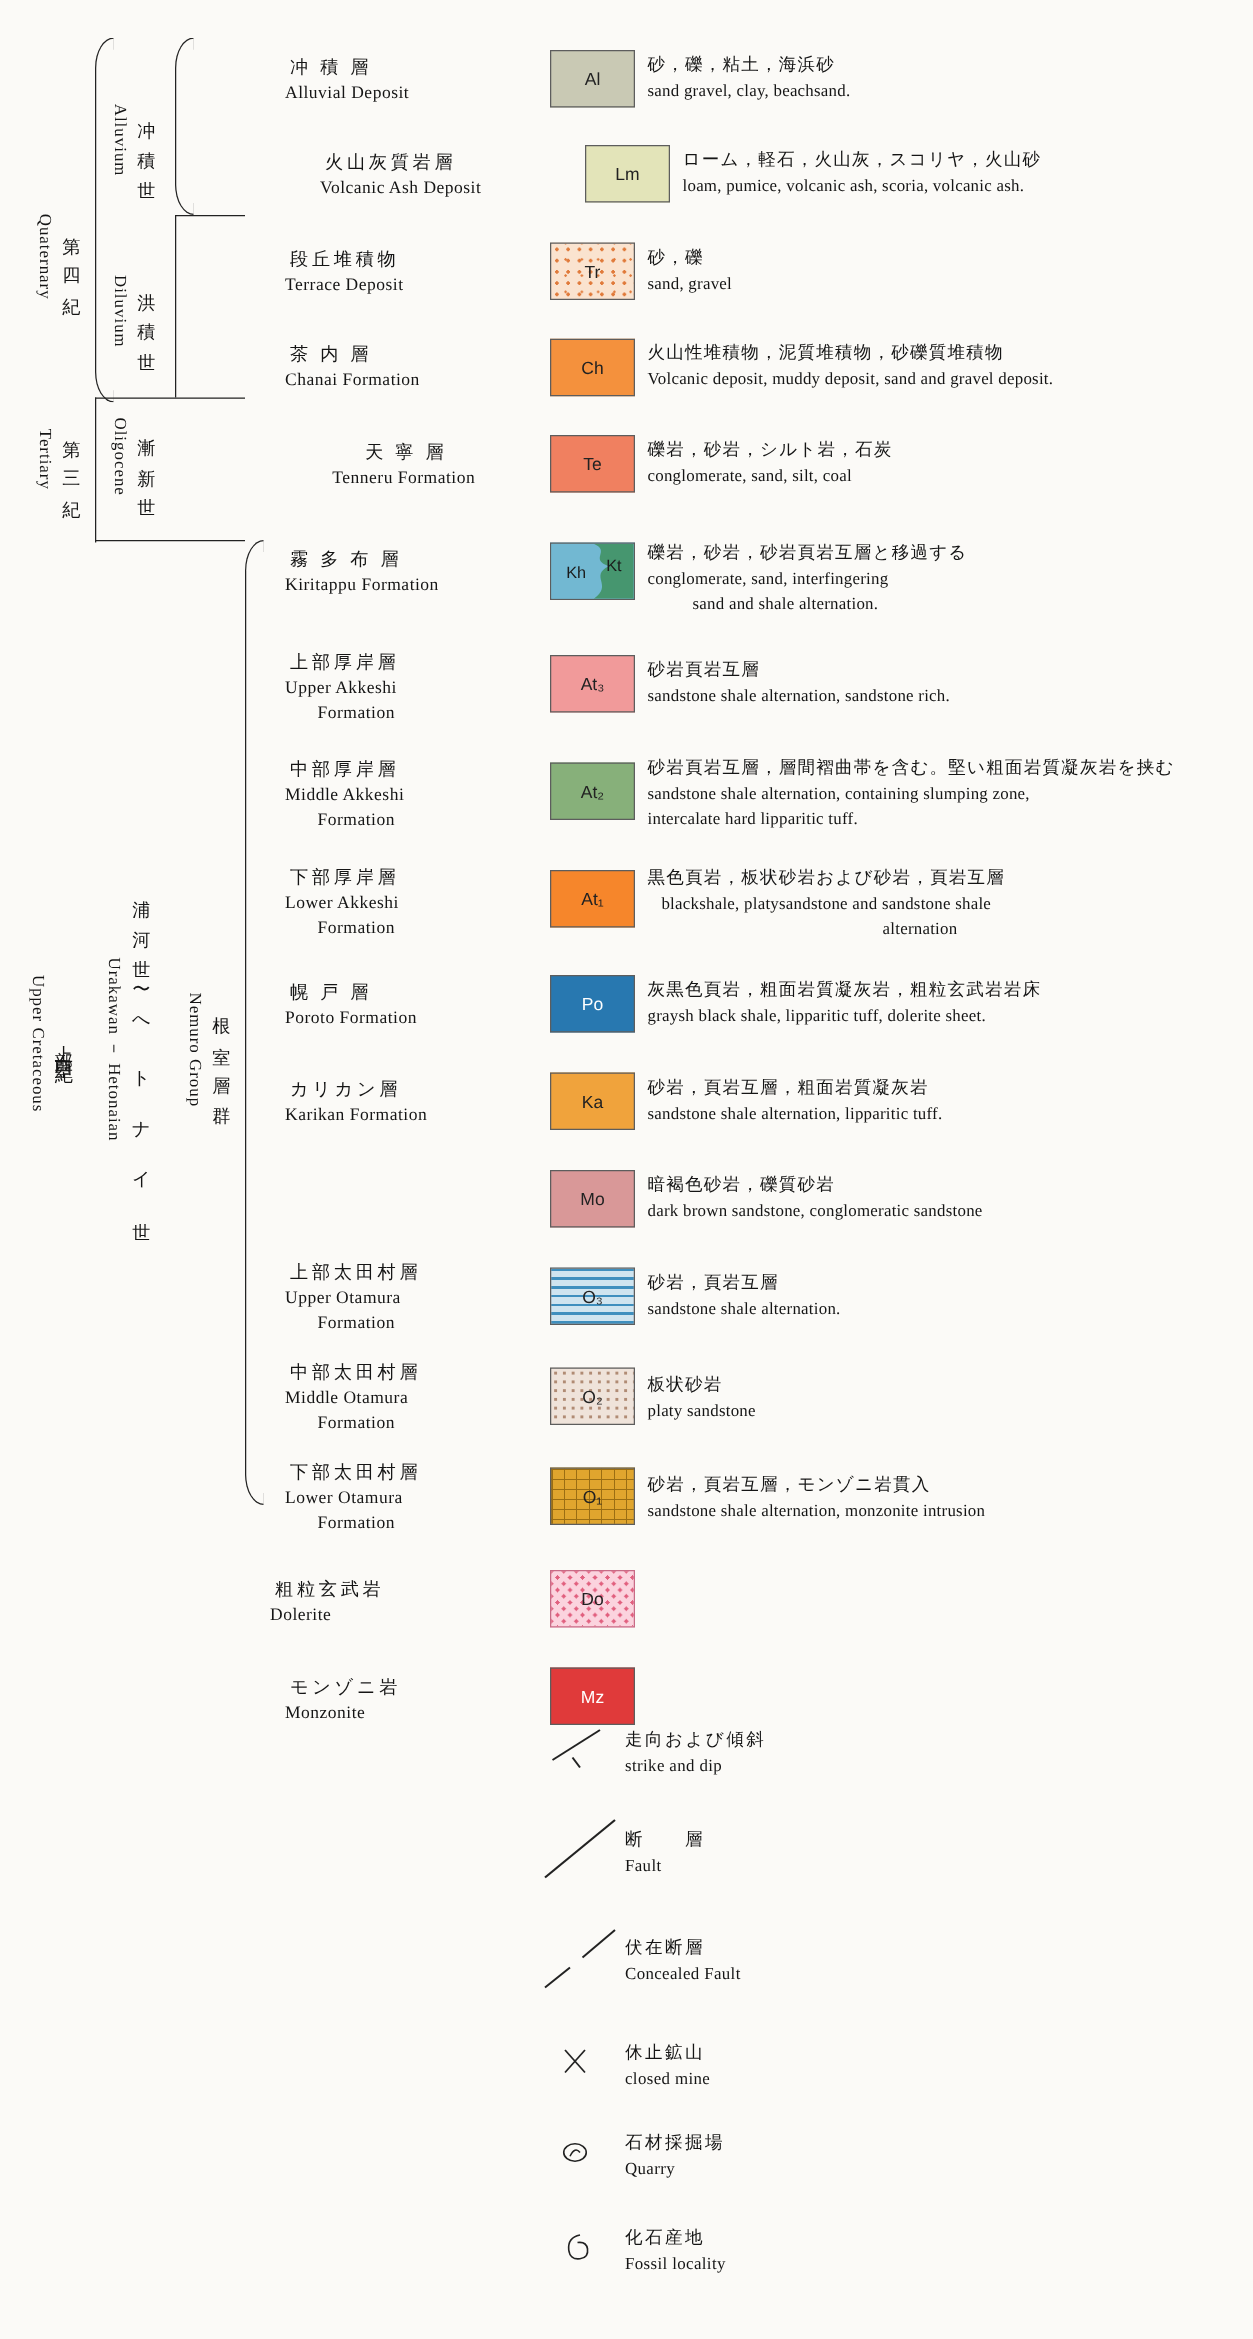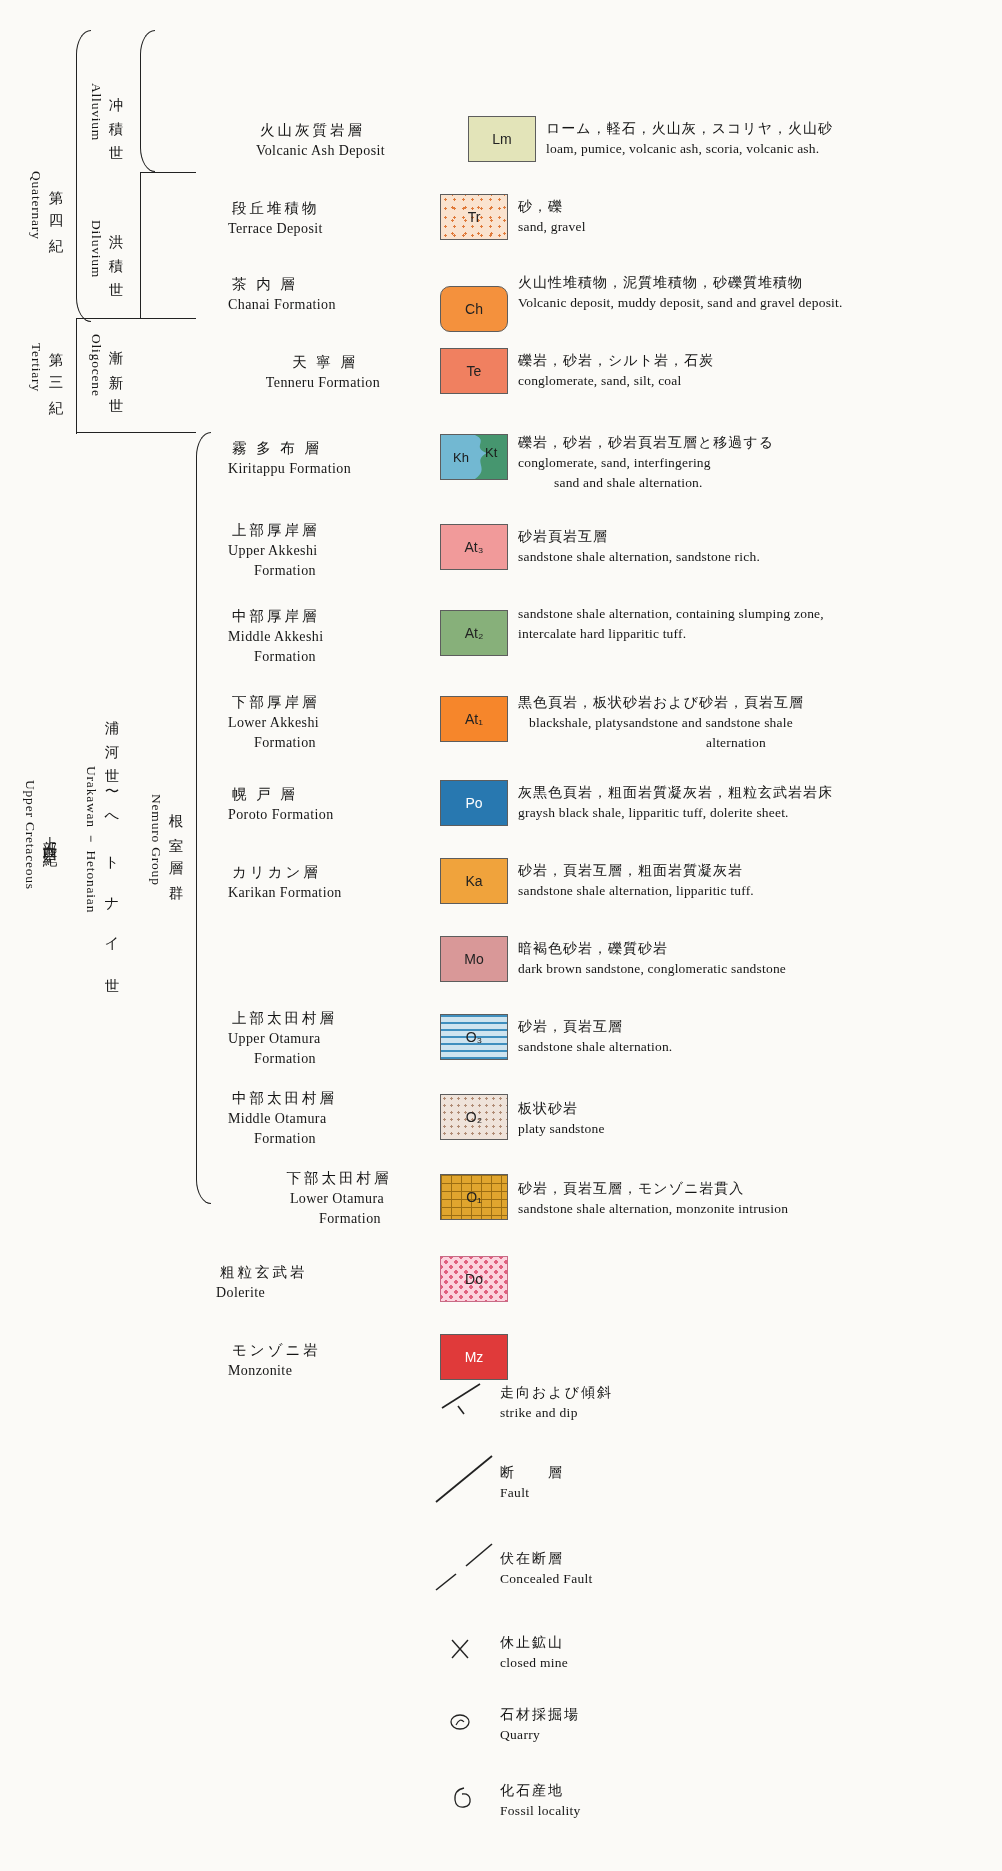--- a/index.html
+++ b/index.html
@@ -147,20 +147,33 @@
   <div class="brace" style="left:76px;top:30px;height:290px;"></div>
   <div class="brace" style="left:140px;top:30px;height:140px;"></div>
   <div class="brace" style="left:196px;top:432px;height:770px;"></div>
 
   <div class="hline" style="left:140px;top:172px;width:56px;"></div>
   <div class="vline" style="left:140px;top:172px;height:146px;"></div>
   <div class="hline" style="left:76px;top:318px;width:120px;"></div>
   <div class="vline" style="left:76px;top:318px;height:116px;"></div>
   <div class="hline" style="left:76px;top:432px;width:120px;"></div>
 
+  <div class="row" style="top:36px;height:74px;">
+    <div class="namecell" style="left:228px;top:8px;">
+      <span class="jp">冲 積 層</span>
+      <span class="en">Alluvial Deposit</span>
+    </div>
+    <div class="swatch" style="left:440px;top:4px;background:#c9c9b4;">
+      <span>Al</span>
+    </div>
+    <div class="desc" style="left:518px;top:6px;">
+      <span class="jp">砂，礫，粘土，海浜砂</span>
+      <span class="en">sand gravel, clay, beachsand.</span>
+    </div>
+  </div>
 
   <div class="row" style="top:112px;height:74px;margin-left:28px;">
     <div class="namecell" style="left:228px;top:8px;">
       <span class="jp">火山灰質岩層</span>
       <span class="en">Volcanic Ash Deposit</span>
     </div>
     <div class="swatch" style="left:440px;top:4px;background:#e3e4b9;">
       <span>Lm</span>
     </div>
     <div class="desc" style="left:518px;top:6px;">
@@ -185,21 +198,21 @@
       <span class="jp">砂，礫</span>
       <span class="en">sand, gravel</span>
     </div>
   </div>
 
   <div class="row" style="top:266px;height:74px;">
     <div class="namecell" style="left:228px;top:8px;">
       <span class="jp">茶 内 層</span>
       <span class="en">Chanai Formation</span>
     </div>
-    <div class="swatch" style="left:440px;top:20px;background:#f4913d;border-radius:10px;">
+    <div class="swatch" style="left:440px;top:5px;background:#f4913d;">
       <span>Ch</span>
     </div>
     <div class="desc" style="left:518px;top:6px;">
       <span class="jp">火山性堆積物，泥質堆積物，砂礫質堆積物</span>
       <span class="en">Volcanic deposit, muddy deposit, sand and gravel deposit.</span>
     </div>
   </div>
 
   <div class="row" style="top:344px;height:74px;">
     <div class="namecell" style="left:228px;top:8px;text-align:center;">
@@ -253,20 +266,21 @@
   <div class="row" style="top:602px;height:84px;">
     <div class="namecell" style="left:228px;top:4px;">
       <span class="jp">中部厚岸層</span>
       <span class="en">Middle Akkeshi</span>
       <span class="en indent">Formation</span>
     </div>
     <div class="swatch" style="left:440px;top:8px;background:#87b07a;">
       <span>At₂</span>
     </div>
     <div class="desc" style="left:518px;top:2px;">
+      <span class="jp">砂岩頁岩互層，層間褶曲帯を含む。堅い粗面岩質凝灰岩を挟む</span>
       <span class="en">sandstone shale alternation, containing slumping zone,</span>
       <span class="en">intercalate hard lipparitic tuff.</span>
     </div>
   </div>
 
   <div class="row" style="top:688px;height:84px;">
     <div class="namecell" style="left:228px;top:4px;">
       <span class="jp">下部厚岸層</span>
       <span class="en">Lower Akkeshi</span>
       <span class="en indent">Formation</span>
@@ -346,21 +360,21 @@
                 background-size:7px 7px;">
       <span>O₂</span>
     </div>
     <div class="desc" style="left:518px;top:10px;">
       <span class="jp">板状砂岩</span>
       <span class="en">platy sandstone</span>
     </div>
   </div>
 
   <div class="row" style="top:1168px;height:84px;">
-    <div class="namecell" style="left:242px;top:0px;text-align:center;">
+    <div class="namecell" style="left:228px;top:0px;">
       <span class="jp">下部太田村層</span>
       <span class="en">Lower Otamura</span>
       <span class="en indent">Formation</span>
     </div>
     <div class="swatch" style="left:440px;top:6px;background:#e0a52e;
                 background-image:repeating-linear-gradient(to bottom,#9a6d13 0 1px,transparent 1px 8px),
                                  repeating-linear-gradient(to right,#9a6d13 0 1px,transparent 1px 10px);">
       <span>O₁</span>
     </div>
     <div class="desc" style="left:518px;top:10px;">

